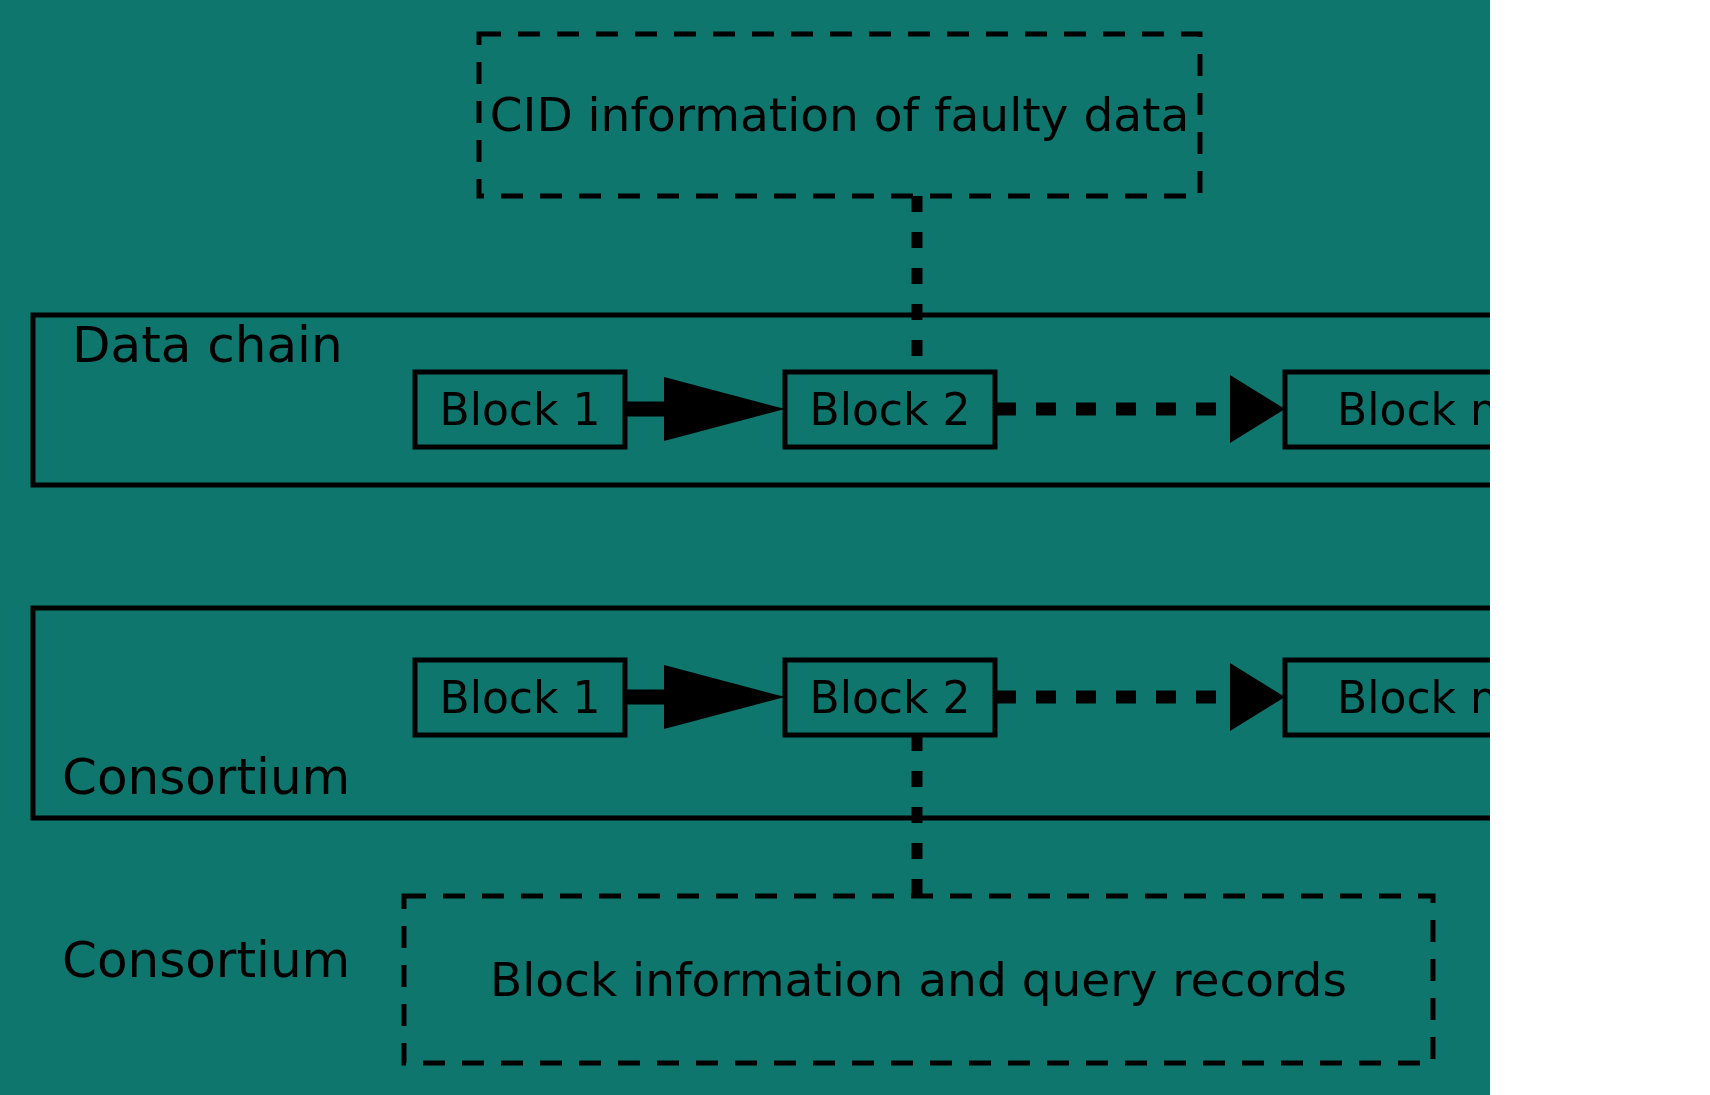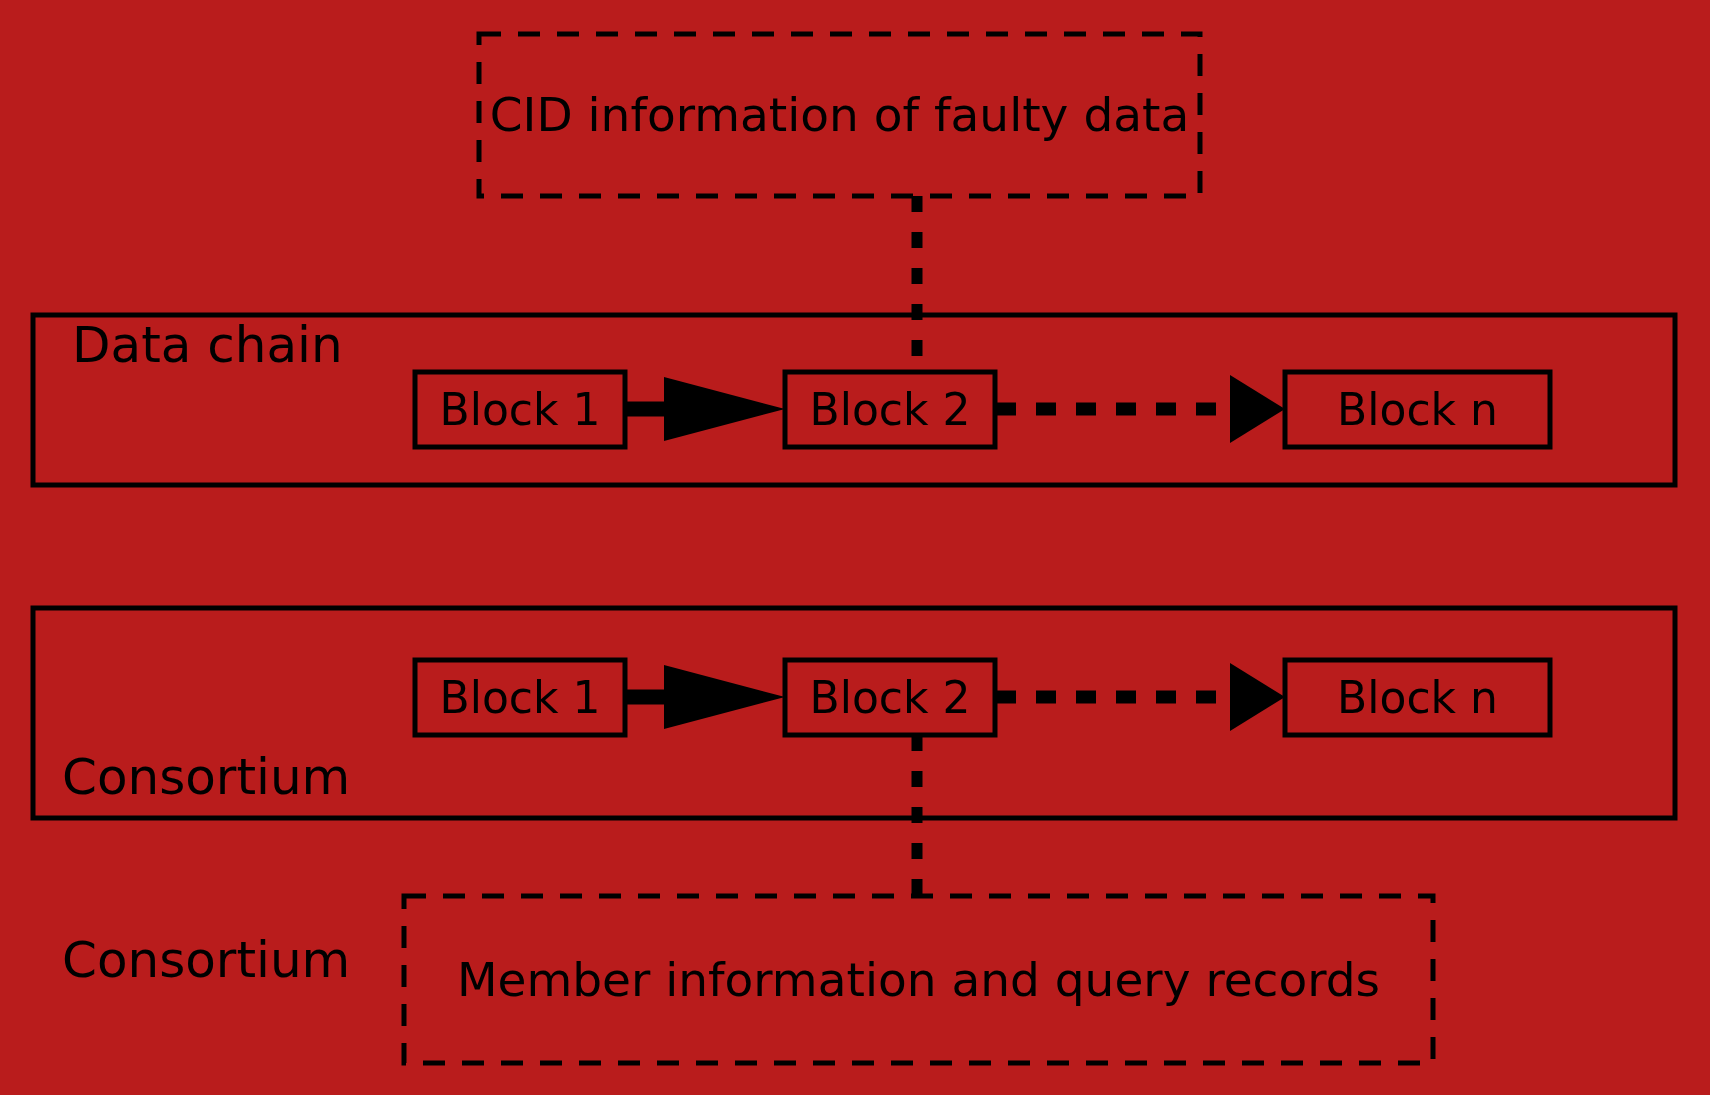--- a/index.html
+++ b/index.html
@@ -5,23 +5,23 @@
   html, body {
     margin: 0;
     padding: 0;
     background: #ffffff;
   }
   body {
     font-family: "DejaVu Sans", "Liberation Sans", sans-serif;
   }
   #canvas {
     position: relative;
-    width: 1710px;
+    width: 1490px;
     height: 1095px;
-    background: #b91c1c;
+    background: #0f766e;
     overflow: hidden;
   }
   svg.layer {
     position: absolute;
     left: 0;
     top: 0;
     width: 1710px;
     height: 1095px;
   }
   .txt {
@@ -119,15 +119,15 @@
     <div>Consortium</div>
     <div>Consortium</div>
   </div>
 
   <div class="txt block-label centerbox" style="left:415px; top:660px; width:210px; height:75px;">Block 1</div>
 
   <div class="txt block-label centerbox" style="left:785px; top:660px; width:210px; height:75px;">Block 2</div>
 
   <div class="txt block-label centerbox" style="left:1285px; top:660px; width:265px; height:75px;">Block n</div>
 
-  <div class="txt dashed-label centerbox" style="left:404px; top:896px; width:1029px; height:167px;">Member information and query records</div>
+  <div class="txt dashed-label centerbox" style="left:404px; top:896px; width:1029px; height:167px;">Block information and query records</div>
 
 </div>
 
 </body></html>

